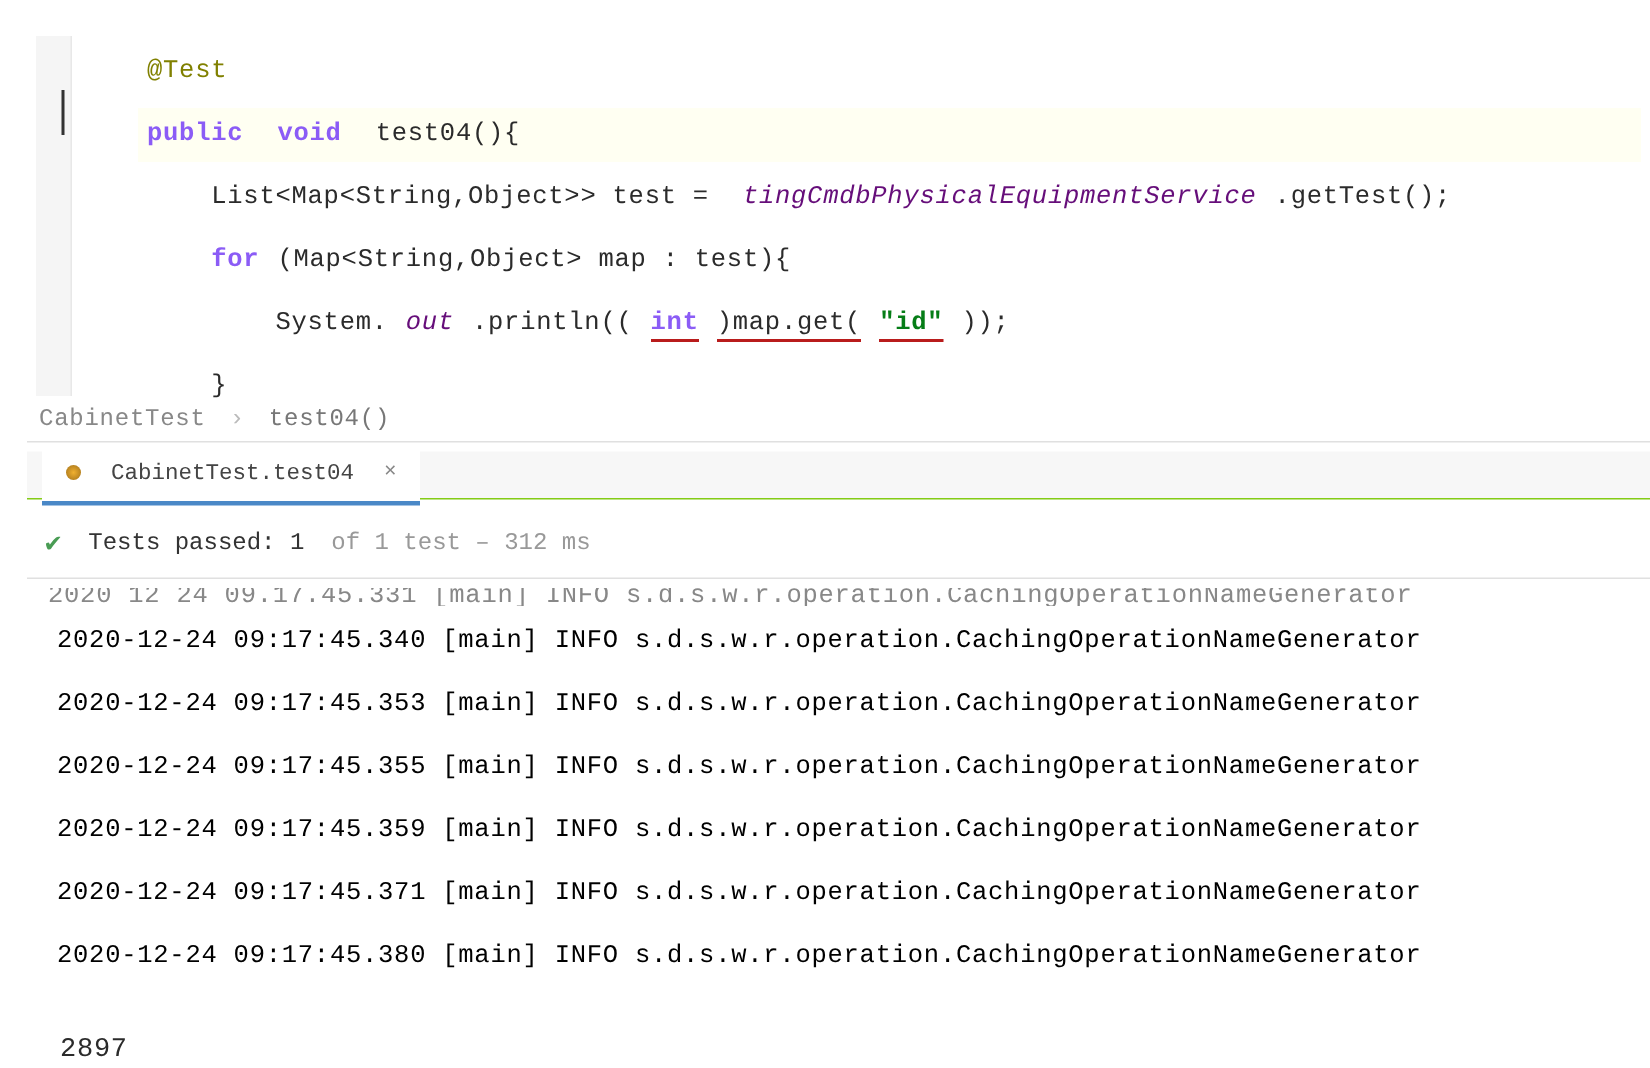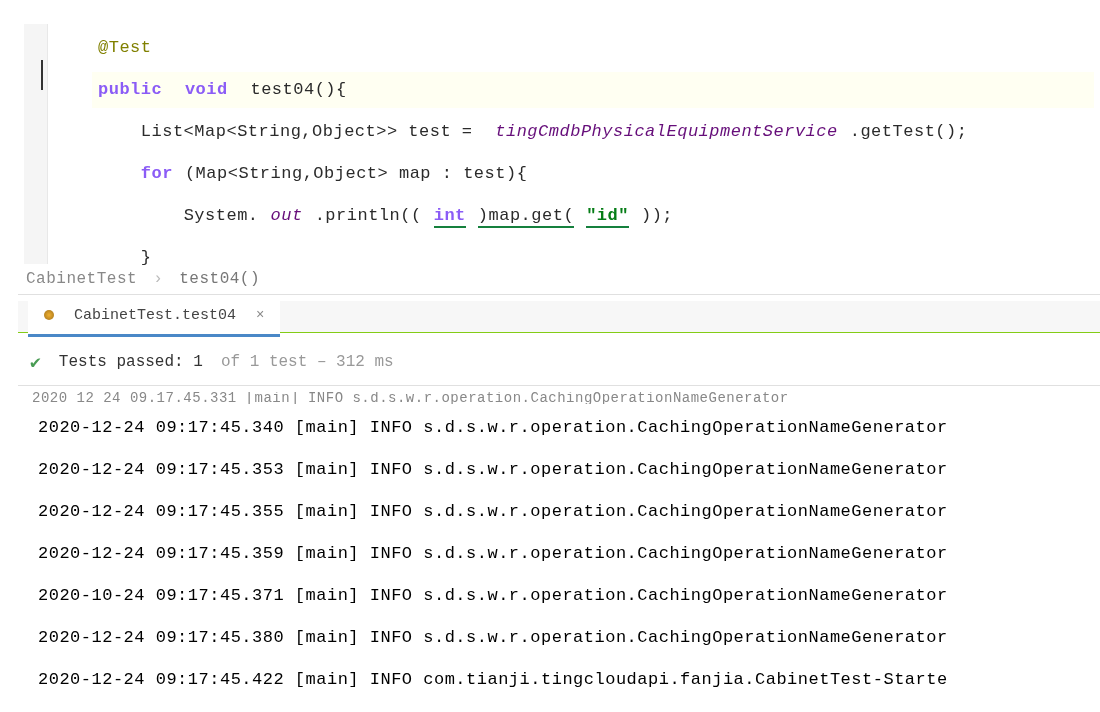--- a/index.html
+++ b/index.html
@@ -45,21 +45,21 @@
     }
     .highlighted {
       background: #fffff2;
     }
     .kw { color: #8b5cf6; font-weight: 600; }
     .annotation { color: #808000; }
     .field { color: #660e7a; font-style: italic; }
     .static-field { color: #660e7a; font-style: italic; }
     .str { color: #067d17; font-weight: 600; }
     .underline-error {
-      border-bottom: 2px solid #15803d;
+      border-bottom: 2px solid #b91c1c;
       padding-bottom: 1px;
     }
     .breadcrumbs {
       padding: 6px 2px;
       color: #888;
       font-size: 16px;
       letter-spacing: 0.5px;
       border-bottom: 1px solid #e0e0e0;
     }
     .breadcrumbs .sep { margin: 0 10px; color: #bbb; }
@@ -118,21 +118,21 @@
       line-height: 36px;
       white-space: nowrap;
       overflow: hidden;
       color: #000000;
     }
     .console-line.clipped {
       color: #888;
       height: 12px;
       line-height: 12px;
       overflow: hidden;
-      font-size: 14px;
+      font-size: 17px;
     }
     .output-value {
       padding-top: 28px;
       padding-left: 8px;
       font-size: 18px;
     }
   </style>
 </head>
 <body>
 
@@ -167,18 +167,17 @@
   <span class="test-count-detail"> of 1 test – 312 ms</span>
 </div>
 
 <div class="console-output">
   <div class="console-line clipped">2020 12 24 09.17.45.331 [main] INFO  s.d.s.w.r.operation.CachingOperationNameGenerator</div>
   <div id="console-rows">
       <div class="console-line">2020-12-24 09:17:45.340 [main] INFO  s.d.s.w.r.operation.CachingOperationNameGenerator</div>
       <div class="console-line">2020-12-24 09:17:45.353 [main] INFO  s.d.s.w.r.operation.CachingOperationNameGenerator</div>
       <div class="console-line">2020-12-24 09:17:45.355 [main] INFO  s.d.s.w.r.operation.CachingOperationNameGenerator</div>
       <div class="console-line">2020-12-24 09:17:45.359 [main] INFO  s.d.s.w.r.operation.CachingOperationNameGenerator</div>
-      <div class="console-line">2020-10-24 09:17:45.371 [main] INFO  s.d.s.w.r.operation.CachingOperationNameGenerator</div>
+      <div class="console-line">2020-12-24 09:17:45.371 [main] INFO  s.d.s.w.r.operation.CachingOperationNameGenerator</div>
       <div class="console-line">2020-12-24 09:17:45.380 [main] INFO  s.d.s.w.r.operation.CachingOperationNameGenerator</div>
-      <div class="console-line">2020-12-24 09:17:45.422 [main] INFO  com.tianji.tingcloudapi.fanjia.CabinetTest-Starte</div>
     </div>
   <div class="output-value">2897</div>
 </div>
 
 </body></html>

